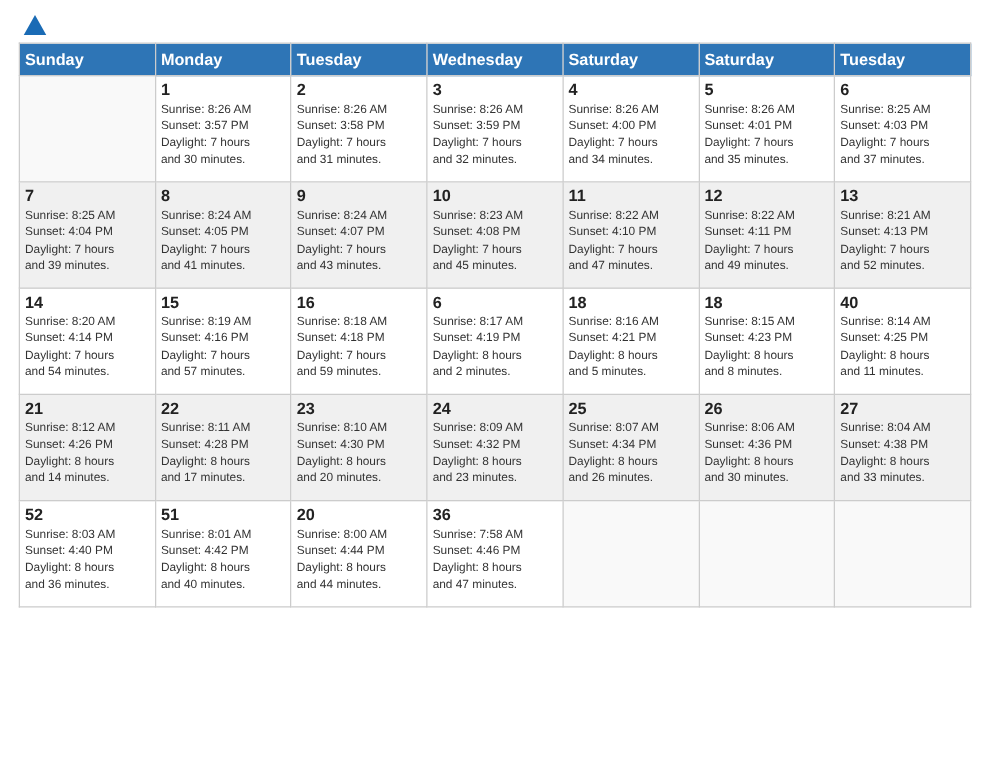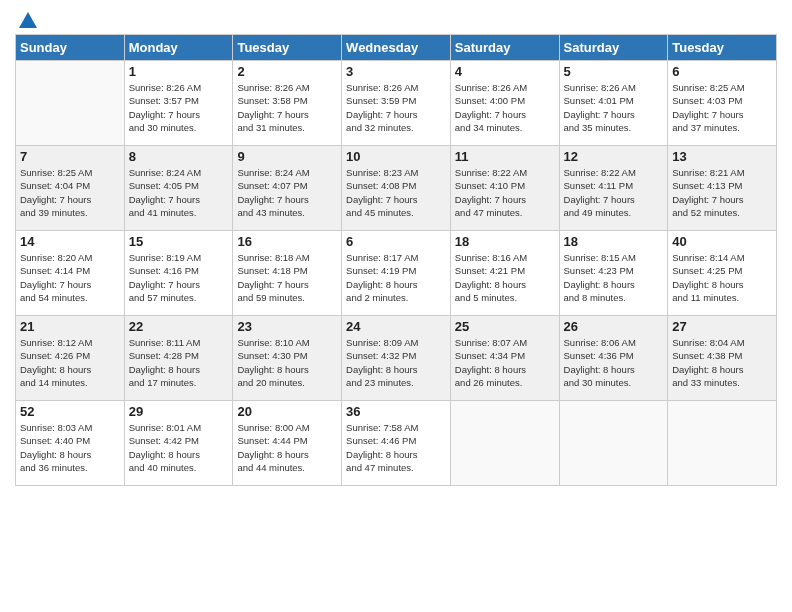--- a/index.html
+++ b/index.html
@@ -228,21 +228,21 @@
             <span class="day-number">27</span>
             <div class="cell-content">Sunrise: 8:04 AM<br>Sunset: 4:38 PM<br>Daylight: 8 hours<br>and 33 minutes.</div>
           </td>
         </tr>
         <tr>
           <td>
             <span class="day-number">52</span>
             <div class="cell-content">Sunrise: 8:03 AM<br>Sunset: 4:40 PM<br>Daylight: 8 hours<br>and 36 minutes.</div>
           </td>
           <td>
-            <span class="day-number">29</span>
+            <span class="day-number">51</span>
             <div class="cell-content">Sunrise: 8:01 AM<br>Sunset: 4:42 PM<br>Daylight: 8 hours<br>and 40 minutes.</div>
           </td>
           <td>
             <span class="day-number">20</span>
             <div class="cell-content">Sunrise: 8:00 AM<br>Sunset: 4:44 PM<br>Daylight: 8 hours<br>and 44 minutes.</div>
           </td>
           <td>
             <span class="day-number">36</span>
             <div class="cell-content">Sunrise: 7:58 AM<br>Sunset: 4:46 PM<br>Daylight: 8 hours<br>and 47 minutes.</div>
           </td>

